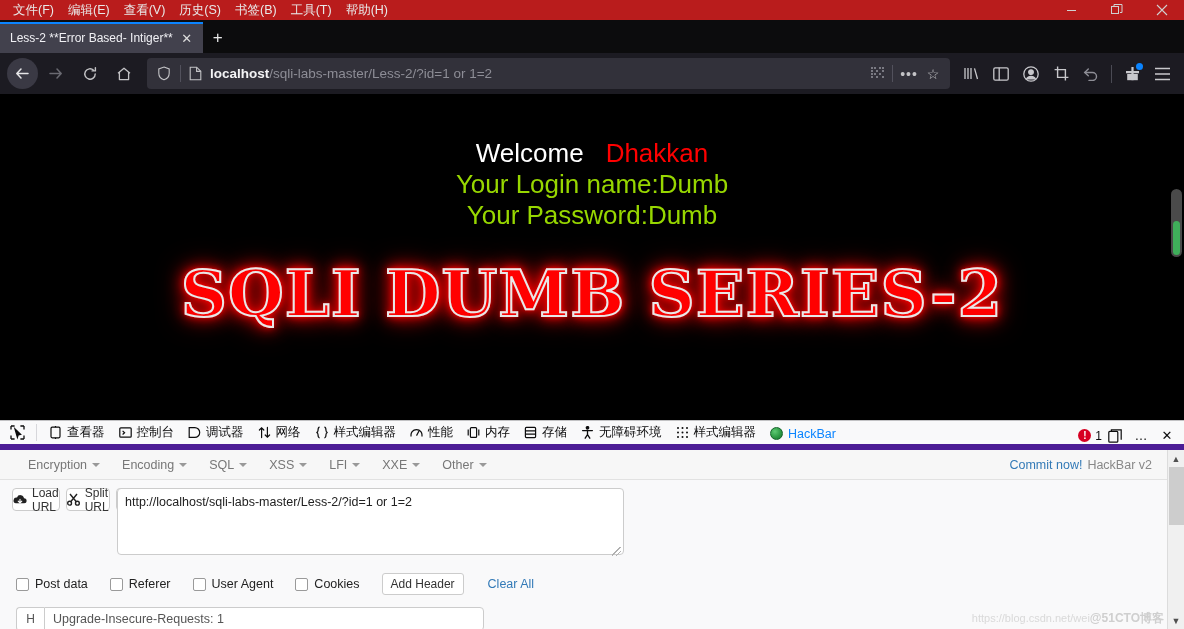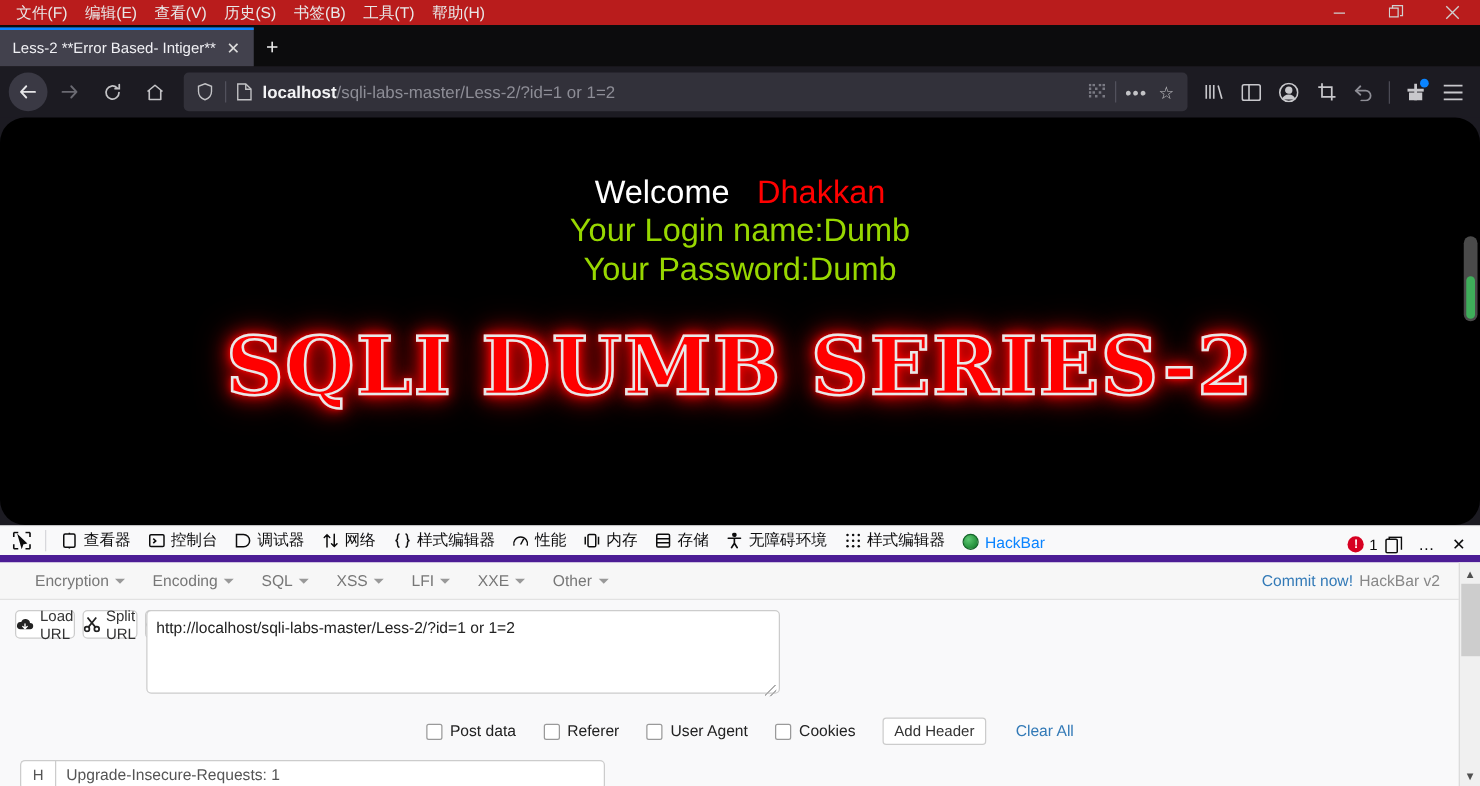--- a/index.html
+++ b/index.html
@@ -81,21 +81,21 @@
     color: #c8c8cc; position: relative;
   }
   .toolicon .badge {
     position: absolute; top: 5px; right: 4px; width: 7px; height: 7px;
     border-radius: 50%; background: #0a84ff;
   }
   .vsep { width: 1px; height: 18px; background: #4a4a54; margin: 0 5px; }
 
   
   .content {
-    flex: 1 1 auto; background: #000; position: relative; overflow: hidden; border-radius: 20px;
+    flex: 1 1 auto; background: #000; position: relative; overflow: hidden;
   }
   .welcome-block { text-align: center; padding-top: 43px; }
   .line1 { font-size: 26px; line-height: 32px; }
   .line1 .w { color: #ffffff; }
   .line1 .d { color: #ff0000; margin-left: 22px; }
   .line2, .line3 {
     font-size: 26px; color: #97d700; line-height: 31px; font-weight: 400;
   }
   .banner {
     text-align: center; margin-top: 25px;
@@ -197,21 +197,21 @@
     line-height: 17px;
   }
   .ta-wrap { position: relative; }
   .ta-grip {
     position: absolute; right: 3px; bottom: 3px; width: 9px; height: 9px;
     background:
       linear-gradient(135deg, transparent 42%, #b0b0b0 42%, #b0b0b0 52%, transparent 52%),
       linear-gradient(135deg, transparent 67%, #b0b0b0 67%, #b0b0b0 77%, transparent 77%);
   }
   .hb-row2 {
-    display: flex; align-items: center; gap: 0; margin-top: 14px; margin-left: 4px; justify-content: center;
+    display: flex; align-items: center; gap: 0; margin-top: 14px; margin-left: 4px;
   }
   .cb-item { display: flex; align-items: center; gap: 6px; margin-right: 22px; font-size: 12.5px; color: #222; }
   .cbox {
     width: 13px; height: 13px; border: 1px solid #9a9a9a; background: #fff; border-radius: 2px;
     flex: 0 0 13px;
   }
   .hb-smallbtn {
     height: 22px; border: 1px solid #ccc; border-radius: 3px; background: #fff;
     display: flex; align-items: center; padding: 0 8px; font-size: 12px; color: #333;
     margin-right: 24px;
@@ -643,14 +643,17 @@
     </div>
 
     <div class="dt-scroll">
       <div class="arrow">▲</div>
       <div class="track">
         <div class="thumb2"></div>
       </div>
       <div class="arrow">▼</div>
     </div>
 
+    <div class="watermark">
+      <span>https://blog.csdn.net/wei</span><span class="wm2">@51CTO博客</span>
+    </div>
   </div>
 </div>
 
 </body></html>

